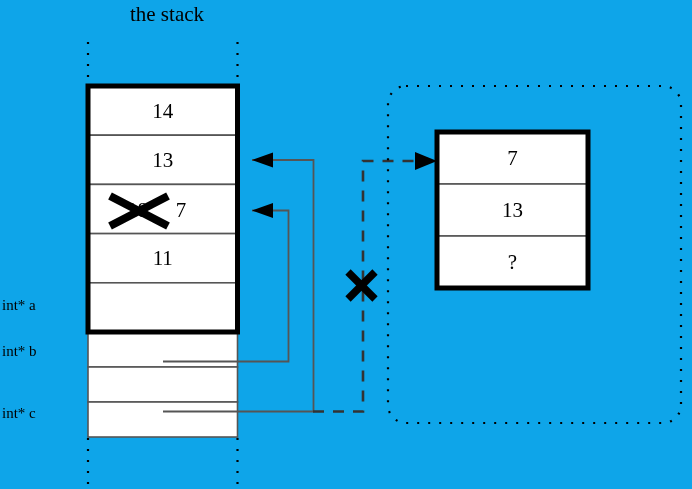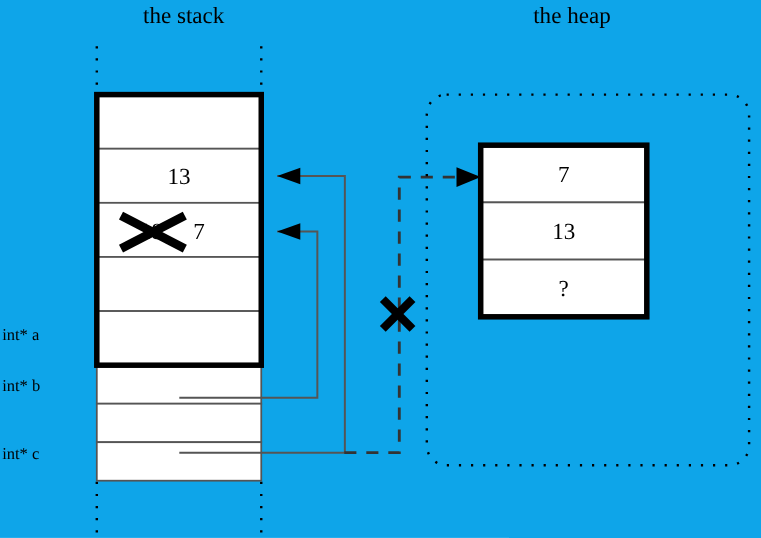--- a/index.html
+++ b/index.html
@@ -116,29 +116,30 @@
 
     <g>
       <line x1="110" y1="196" x2="168" y2="226" stroke="#000000" stroke-width="8" stroke-linecap="butt"></line>
       <line x1="168" y1="196" x2="110" y2="226" stroke="#000000" stroke-width="8" stroke-linecap="butt"></line>
     </g>
 
   </svg>
 
   <div class="title-label" id="title-stack">the stack</div>
 
-  <div class="title-label" id="title-heap">the heap</div>
 
+  <div class="cell-value" style="left:88px; top:101px; width:149.5px;">14</div>
 
   <div class="cell-value" style="left:88px; top:150px; width:149.5px;">13</div>
 
   <div class="struck-value" style="left:127px; top:200px;">18</div>
 
   <div class="cell-value" style="left:160px; top:200px; width:42px;">7</div>
 
+  <div class="cell-value" style="left:88px; top:248px; width:149.5px;">11</div>
 
 
   <div class="var-label" style="left:2px; top:298px;">int* a</div>
 
   <div class="var-label" style="left:2px; top:344px;">int* b</div>
 
   <div class="var-label" style="left:2px; top:406px;">int* c</div>
 
   <div class="cell-value" style="left:437px; top:148px; width:151px;">7</div>
 

